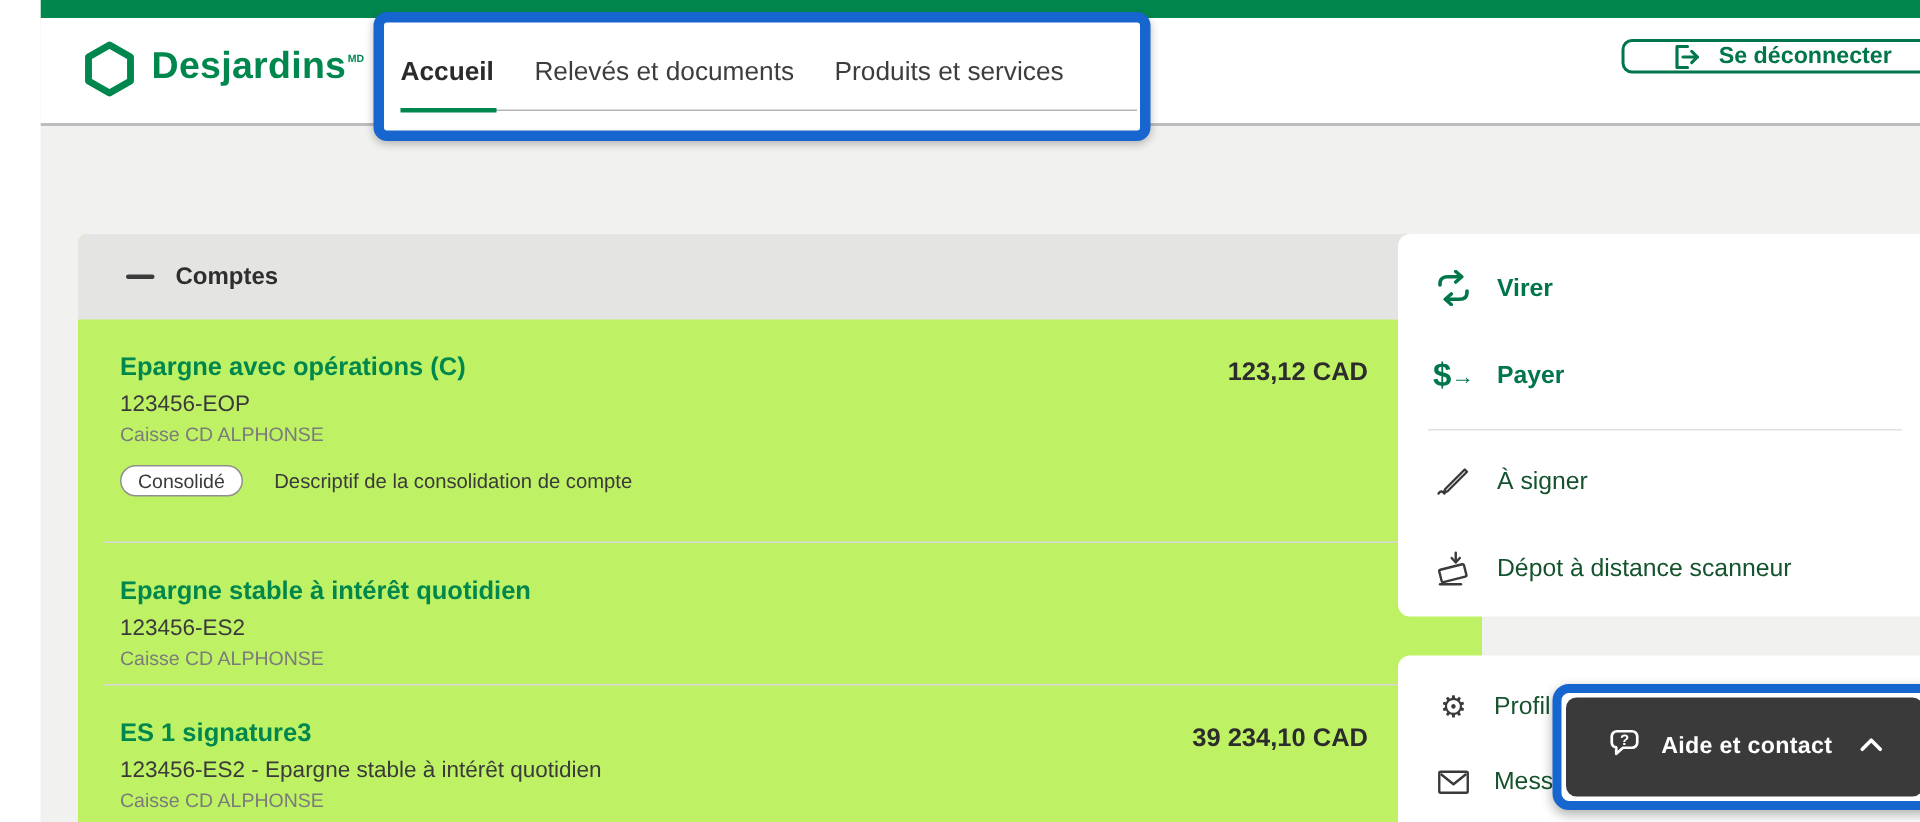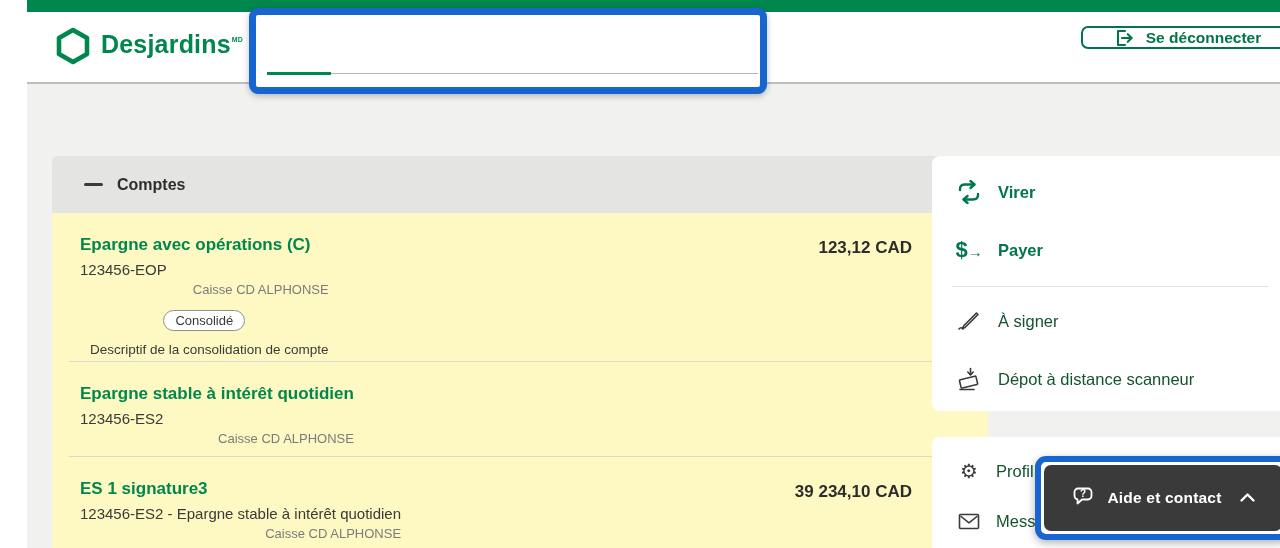--- a/index.html
+++ b/index.html
@@ -23,35 +23,35 @@
   .nav-item.active{font-weight:bold;color:#2b2b2b;}
   .nav-line{position:absolute;left:11px;right:2px;bottom:13px;height:1px;background:#b5b5b5;}
   .nav-active-line{position:absolute;left:11px;width:64px;bottom:12px;height:3px;background:#00874e;}
 
   
   .logout{position:absolute;left:1054px;top:26px;width:208px;height:23px;background:#fff;border:2px solid #00764a;
           border-radius:7px;display:flex;align-items:center;justify-content:center;gap:9px;box-sizing:border-box;cursor:pointer;}
   .logout-label{font-size:15.5px;font-weight:bold;color:#00764a;}
 
   
-  .accounts-card{position:absolute;left:25px;top:156px;width:936px;height:392px;background:#fef9c3;border-radius:6px 6px 0 0;}
+  .accounts-card{position:absolute;left:25px;top:156px;width:936px;height:392px;background:#bef264;border-radius:6px 6px 0 0;}
   .accounts-header{height:57px;background:#e4e4e3;border-radius:6px 6px 0 0;display:flex;align-items:center;
                    padding-left:32px;gap:14px;box-sizing:border-box;cursor:pointer;}
   .minus{width:19px;height:3px;background:#3a3a3a;border-radius:2px;}
   .accounts-title{font-size:16px;font-weight:bold;color:#2e2e2e;}
   .row{position:relative;padding:22px 40px 0 28px;box-sizing:border-box;}
   .row-1{height:149px;}
   .row-2{height:95px;}
   .row-3{height:148px;}
   .row-sep{position:absolute;left:17px;right:18px;bottom:0;height:1px;background:#d8d8d8;}
   .row-inner{display:flex;justify-content:space-between;align-items:flex-start;cursor:pointer;gap:12px;}
   .acct-name{font-size:17px;font-weight:bold;color:#00874e;margin:0 0 6px;}
   .acct-number{font-size:15px;color:#3a3a3a;margin:0 0 4px;}
-  .acct-inst{font-size:13px;color:#7b7b7b;text-align:right;}
-  .badge-line{display:flex;align-items:center;gap:11px;margin-top:13px;flex-direction:column;}
+  .acct-inst{font-size:13px;color:#7b7b7b;}
+  .badge-line{display:flex;align-items:center;gap:11px;margin-top:13px;}
   .badge{border:1px solid #8f8f8f;border-radius:13px;padding:2px 11px;font-size:13px;color:#3a3a3a;background:#fff;}
   .badge-desc{font-size:13.5px;color:#3a3a3a;padding-left:10px;}
   .acct-right{display:flex;align-items:center;gap:23px;padding-top:1px;}
   .amount{font-size:17px;font-weight:bold;color:#2c2c2c;white-space:nowrap;}
 
   
   .side-card1{position:absolute;left:905px;top:156px;width:356px;height:255px;background:#fff;border-radius:8px;
               padding-top:7px;box-sizing:border-box;}
   .side-card2{position:absolute;left:905px;top:437px;width:356px;height:111px;background:#fff;border-radius:8px 8px 0 0;
               padding-top:9px;box-sizing:border-box;}
@@ -88,20 +88,25 @@
       <svg width="36" height="38" viewBox="0 0 36 38">
         <polygon points="18,3 32,11 32,27 18,35 4,27 4,11" fill="none" stroke="#00874e" stroke-width="4.6" stroke-linejoin="round"></polygon>
       </svg>
     </span>
     <span class="logo-text">Desjardins</span>
     <span class="logo-tm">MD</span>
   </div>
 
   <div class="navbox">
     <div class="nav">
+      <div class="nav-items">
+        <span class="nav-item active">Accueil</span>
+        <span class="nav-item">Relevés et documents</span>
+        <span class="nav-item">Produits et services</span>
+      </div>
       <div class="nav-line"></div>
       <div class="nav-active-line"></div>
     </div>
   </div>
 
   <div class="logout">
     <span class="icon">
       <svg width="22" height="22" viewBox="0 0 22 22">
         <path d="M13 4 H6 V18 H13" fill="none" stroke="#00764a" stroke-width="2.1" stroke-linecap="round" stroke-linejoin="round"></path>
         <line x1="10" y1="11" x2="19.5" y2="11" stroke="#00764a" stroke-width="2.1" stroke-linecap="round"></line>

